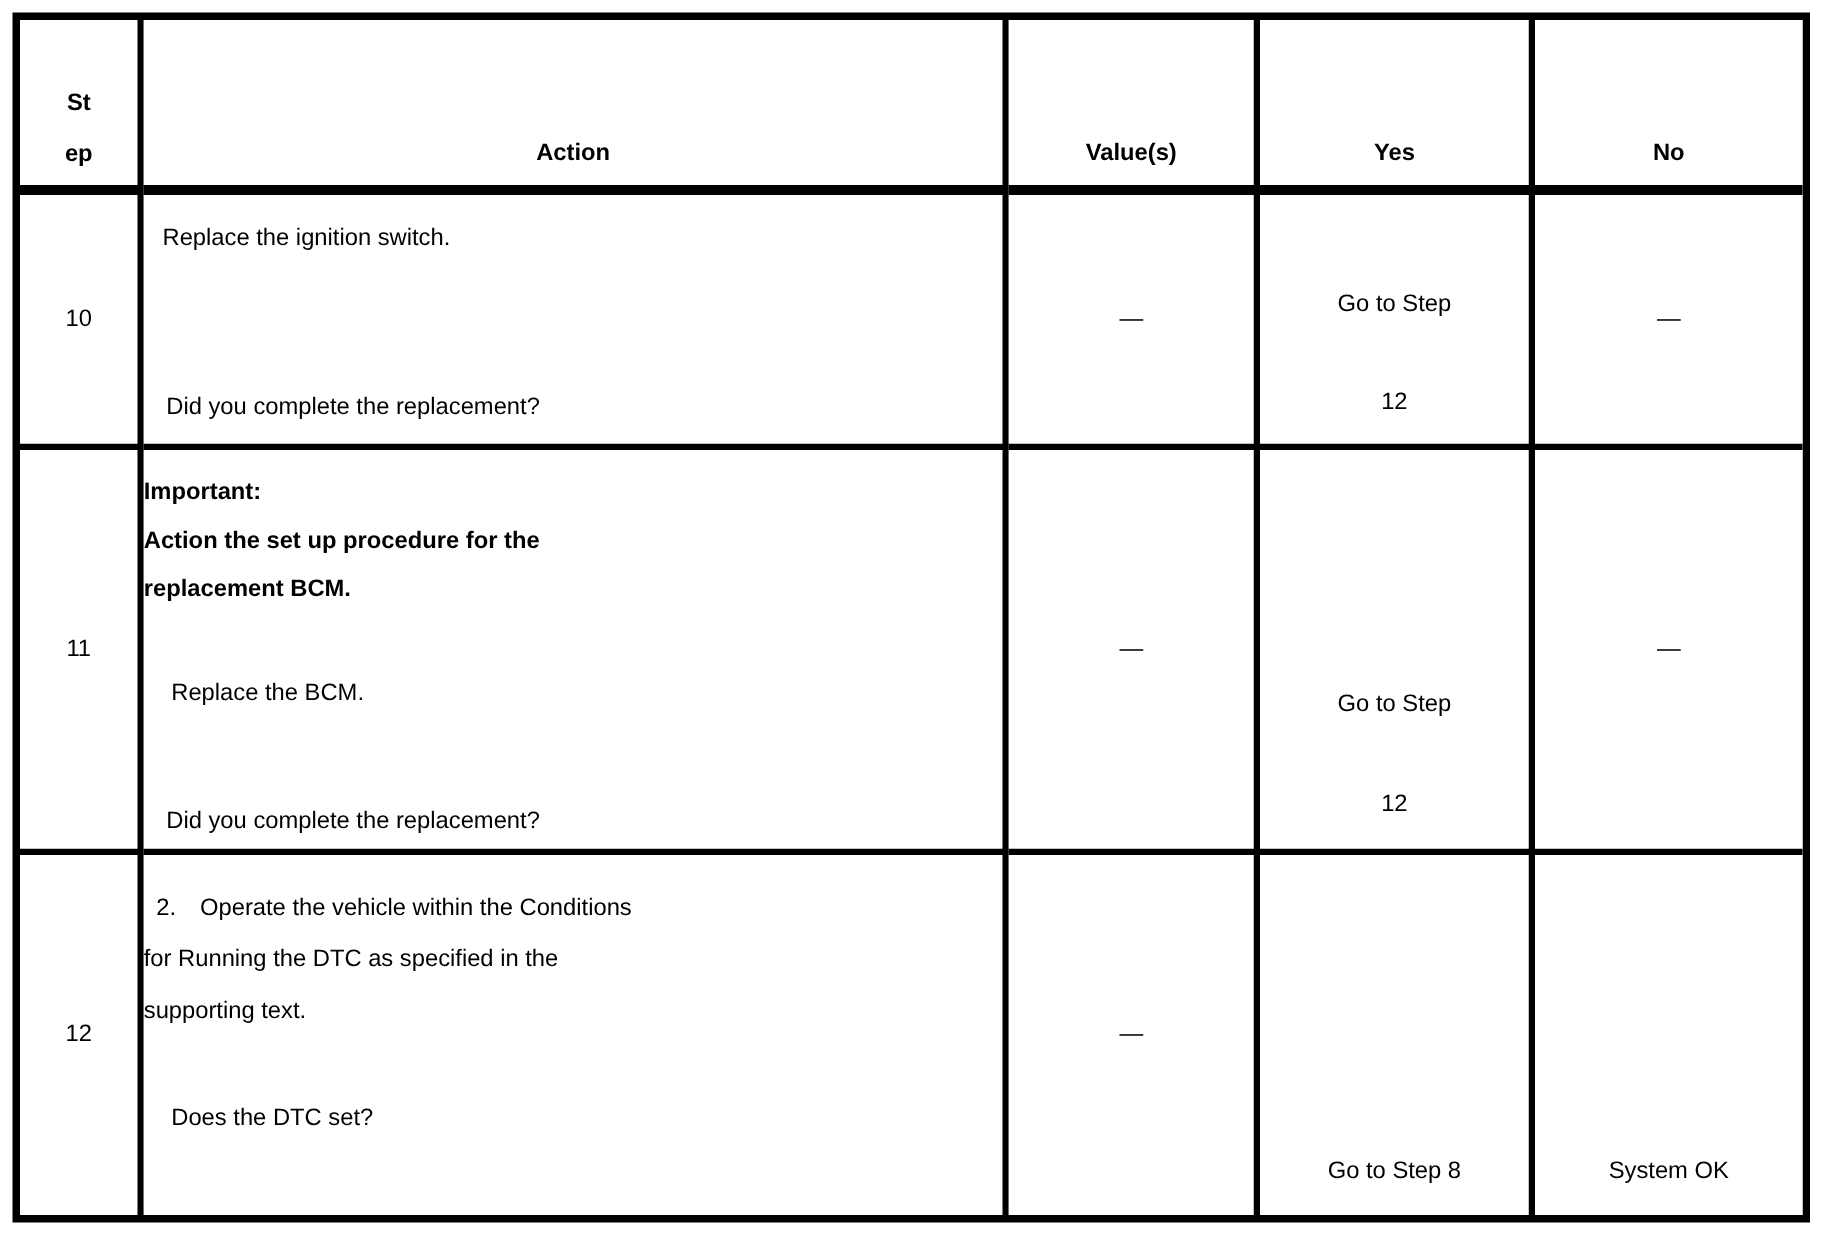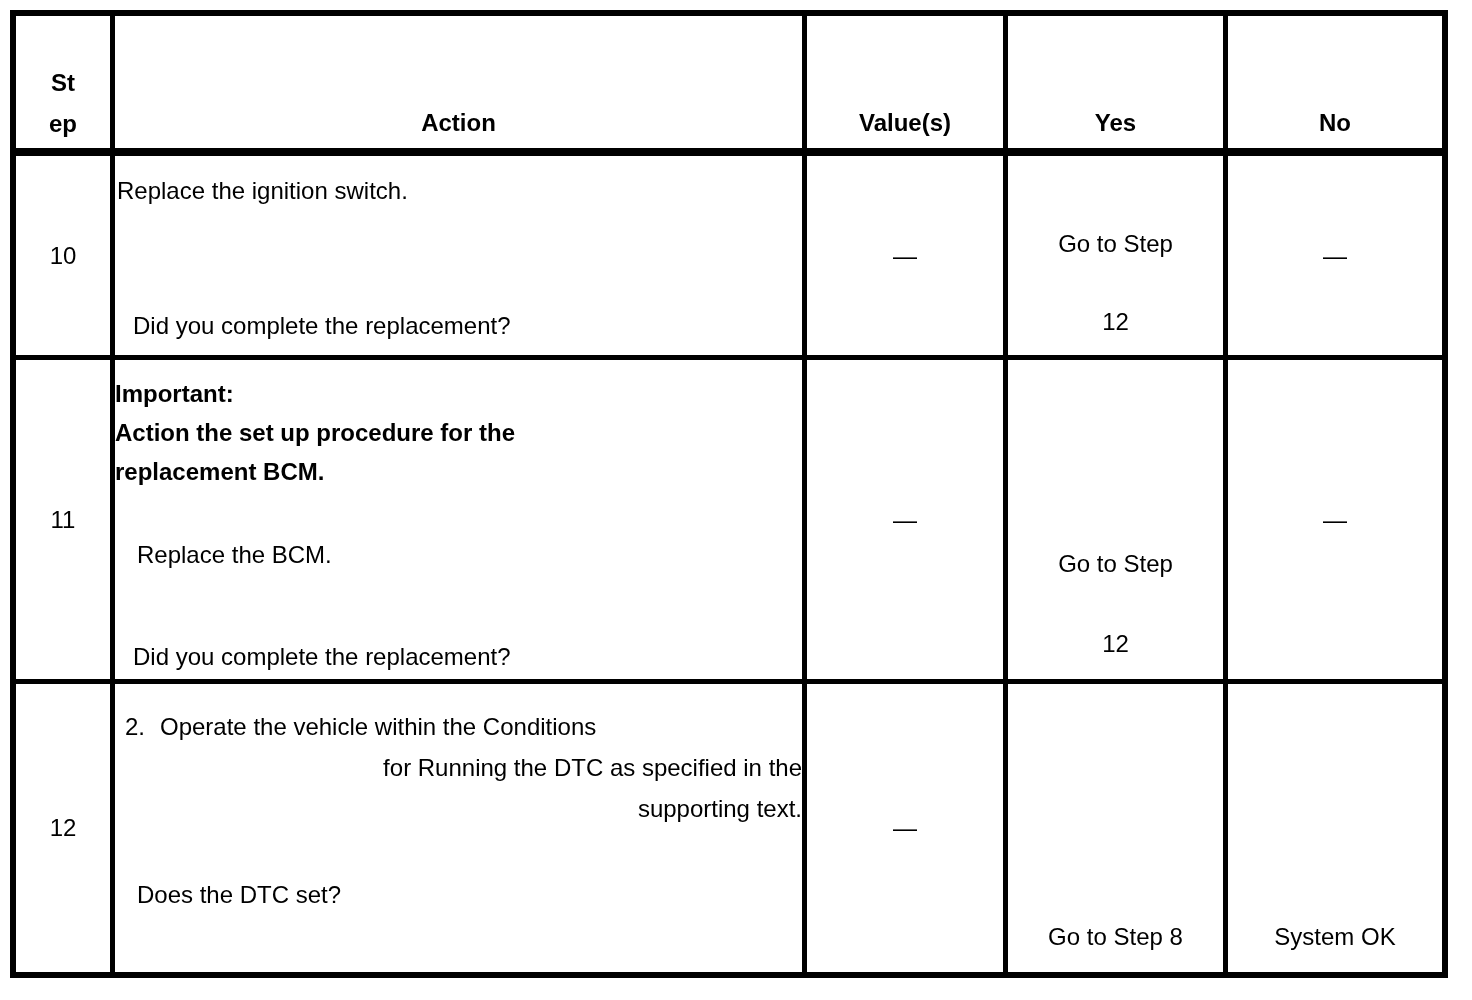--- a/index.html
+++ b/index.html
@@ -30,21 +30,21 @@
     border: 6px solid #000000;
     display: grid;
     grid-template-columns: 99px 692px 201px 220px 1fr;
     grid-template-rows: 140px 204px 324px 1fr;
     background: #ffffff;
   }
   .cell {
     box-sizing: border-box;
     border-right: 5px solid #000000;
     border-bottom: 5px solid #000000;
-    font-size: 24px;
+    font-size: 19px;
     line-height: 30px;
     background: #ffffff;
   }
   .cell.last-col { border-right: none; }
   .cell.last-row { border-bottom: none; }
 
   
   .cell.hdr {
     border-bottom-width: 8px;
     font-weight: bold;
@@ -68,32 +68,32 @@
   
   .cell.dash {
     display: flex;
     align-items: center;
     justify-content: center;
   }
 
   
   .cell.act { display: block; }
   .a10 { padding-top: 20px; }
-  .a10 .instr { margin-left: 2px; }
+  .a10 .instr { margin-left: 15px; }
   .a10 .q     { margin-top: 105px; margin-left: 18px; }
 
   .a11 { padding-top: 14px; }
   .a11 .imp   { font-weight: bold; line-height: 39px; margin-left: 0; }
   .a11 .instr { margin-top: 44px; line-height: 39px; margin-left: 22px; }
   .a11 .q     { margin-top: 63px; line-height: 39px; margin-left: 18px; }
 
   .a12 { padding-top: 22px; }
   .a12 .li    { line-height: 41px; margin-left: 10px; }
   .a12 .num   { display: inline-block; width: 35px; }
-  .a12 .cont  { line-height: 41px; margin-left: 0; text-align: right; }
+  .a12 .cont  { line-height: 41px; margin-left: 0; }
   .a12 .q     { margin-top: 51px; margin-left: 22px; line-height: 30px; }
 
   
   .cell.resbot {
     display: flex;
     flex-direction: column;
     justify-content: flex-end;
     align-items: center;
     text-align: center;
     gap: 36px;

